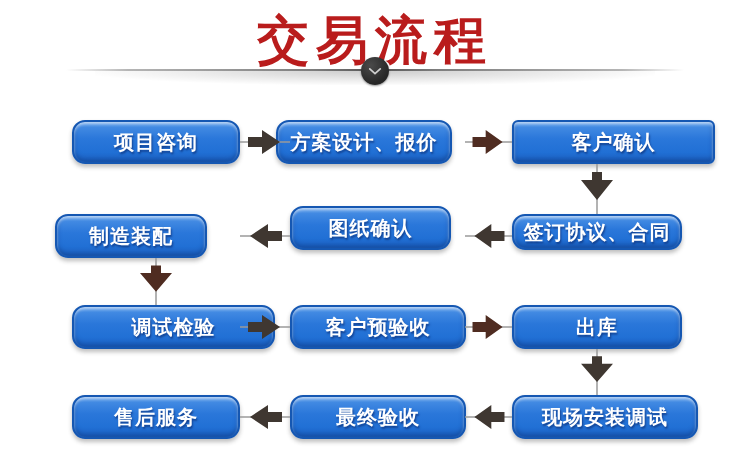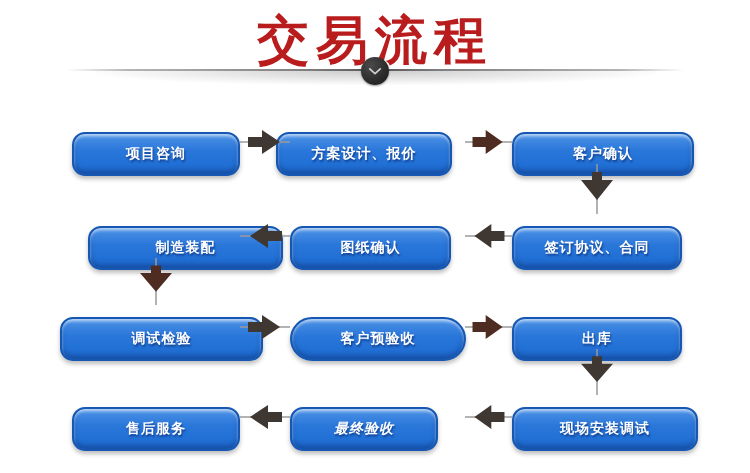--- a/index.html
+++ b/index.html
@@ -25,24 +25,23 @@
     background:radial-gradient(circle at 35% 30%,#4a4a4a,#262626 70%);
     box-shadow:0 1px 2px rgba(0,0,0,0.4);
     display:flex;align-items:center;justify-content:center;
   }
   .flow-box{
     position:absolute;display:flex;align-items:center;justify-content:center;
     border-radius:13px;box-sizing:border-box;
     background:linear-gradient(180deg,#6ca7ed 0%,#4189e2 14%,#2a77da 42%,#2170d5 75%,#1d65c8 100%);
     border:2px solid #1557b2;
     box-shadow:inset 0 2px 3px rgba(255,255,255,0.55),inset 0 -3px 5px rgba(0,30,90,0.35),0 3px 4px rgba(40,40,40,0.30);
-    color:#ffffff;font-weight:bold;font-size:14px;letter-spacing:1px;
+    color:#ffffff;font-weight:bold;font-size:20px;letter-spacing:1px;
     text-shadow:1px 2px 2px rgba(15,55,130,0.85);
     white-space:nowrap;
-    margin-top:12px;
   }
   .connector{position:absolute;}
   .connector svg{display:block;width:100%;height:100%;}
 </style>
 </head>
 <body>
 
 <div class="stage">
 
   <h1 class="page-title">交易流程</h1>
@@ -50,32 +49,32 @@
   <div class="divider-line"></div>
   <div class="divider-shadow"></div>
   <div class="chevron-circle">
     <svg viewBox="0 0 16 10" width="14" height="9">
       <polyline points="2,2 8,7.5 14,2" fill="none" stroke="#cfcfcf" stroke-width="2" stroke-linecap="round"></polyline>
     </svg>
   </div>
 
   <div class="flow-box" style="left:72px;top:120px;width:168px;height:44px;">项目咨询</div>
   <div class="flow-box" style="left:276px;top:120px;width:176px;height:44px;">方案设计、报价</div>
-  <div class="flow-box" style="left:512px;top:120px;width:182px;height:44px;">客户确认</div>
+  <div class="flow-box" style="left:512px;top:120px;width:203px;height:44px;border-radius:6px;">客户确认</div>
 
-  <div class="flow-box" style="left:88px;top:214px;width:195px;height:44px;">制造装配</div>
-  <div class="flow-box" style="left:290px;top:214px;width:161px;height:44px;">图纸确认</div>
-  <div class="flow-box" style="left:512px;top:214px;width:170px;height:44px;">签订协议、合同</div>
+  <div class="flow-box" style="left:55px;top:214px;width:152px;height:44px;">制造装配</div>
+  <div class="flow-box" style="left:290px;top:206px;width:161px;height:44px;">图纸确认</div>
+  <div class="flow-box" style="left:512px;top:214px;width:170px;height:36px;">签订协议、合同</div>
 
-  <div class="flow-box" style="left:60px;top:305px;width:203px;height:44px;">调试检验</div>
-  <div class="flow-box" style="left:290px;top:305px;width:176px;height:44px;border-radius:22px;">客户预验收</div>
+  <div class="flow-box" style="left:72px;top:305px;width:203px;height:44px;">调试检验</div>
+  <div class="flow-box" style="left:290px;top:305px;width:176px;height:44px;">客户预验收</div>
   <div class="flow-box" style="left:72px;top:395px;width:168px;height:44px;">售后服务</div>
 
   <div class="flow-box" style="left:512px;top:305px;width:170px;height:44px;">出库</div>
-  <div class="flow-box" style="left:290px;top:395px;width:148px;height:44px;font-style:italic;">最终验收</div>
+  <div class="flow-box" style="left:290px;top:395px;width:176px;height:44px;">最终验收</div>
   <div class="flow-box" style="left:512px;top:395px;width:186px;height:44px;">现场安装调试</div>
 
   <div class="connector" style="left:240px;top:127px;width:50px;height:30px;">
     <svg viewBox="0 0 50 30" preserveAspectRatio="none">
       <line x1="0" y1="15" x2="50" y2="15" stroke="#9a9a9a" stroke-width="1.5"></line>
       <polygon points="8,10 22,10 22,3 40,15 22,27 22,20 8,20" fill="#3f3731"></polygon>
     </svg>
   </div>
   <div class="connector" style="left:465px;top:127px;width:47px;height:30px;">
     <svg viewBox="0 0 50 30" preserveAspectRatio="none">

